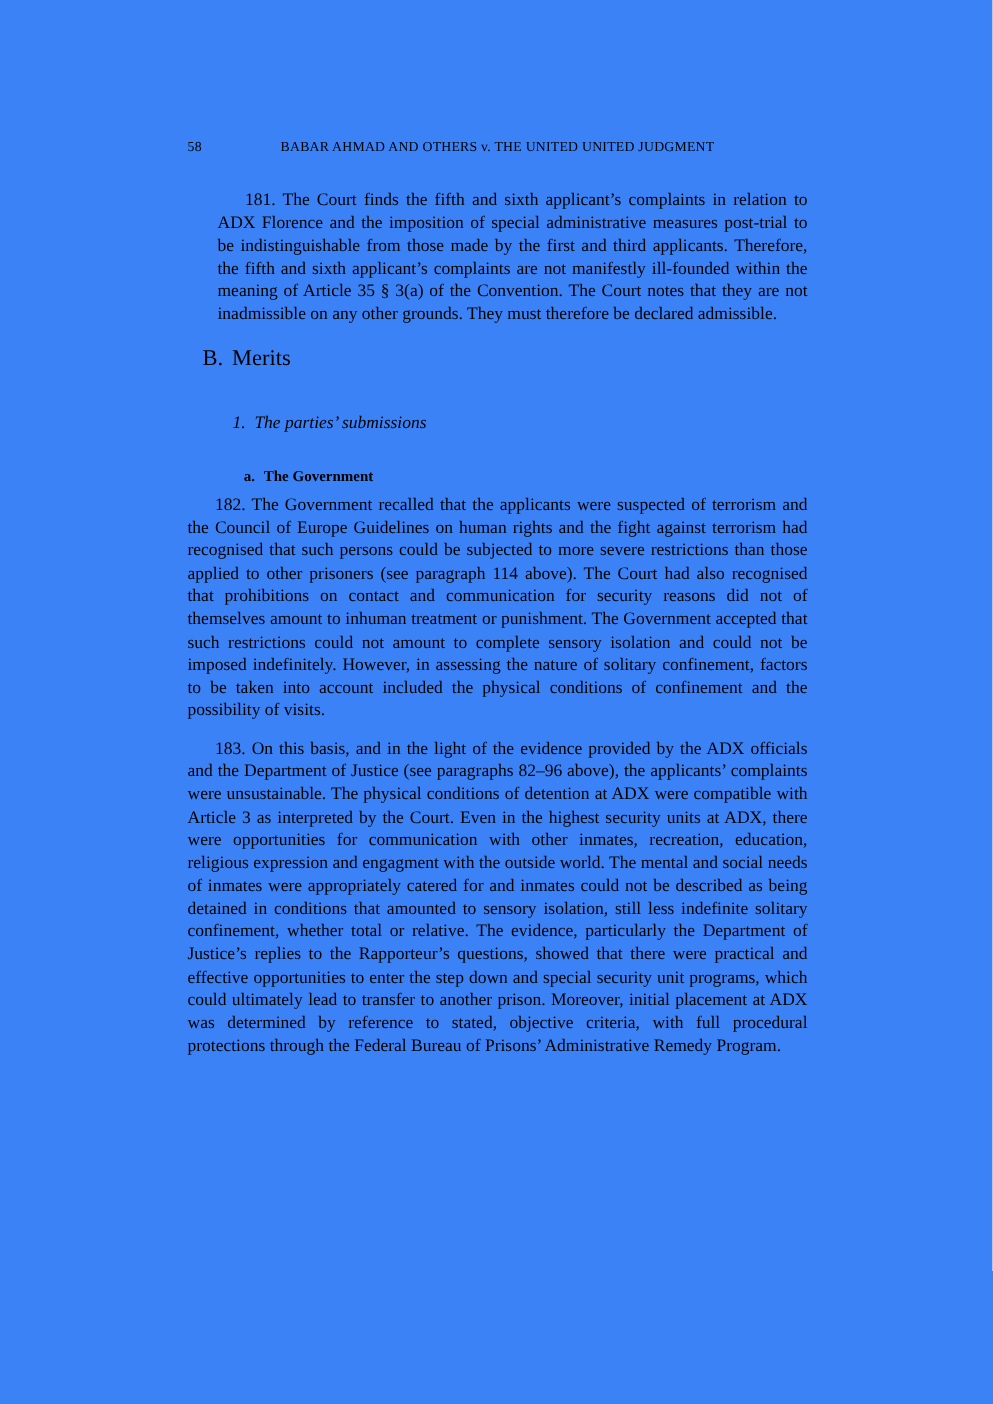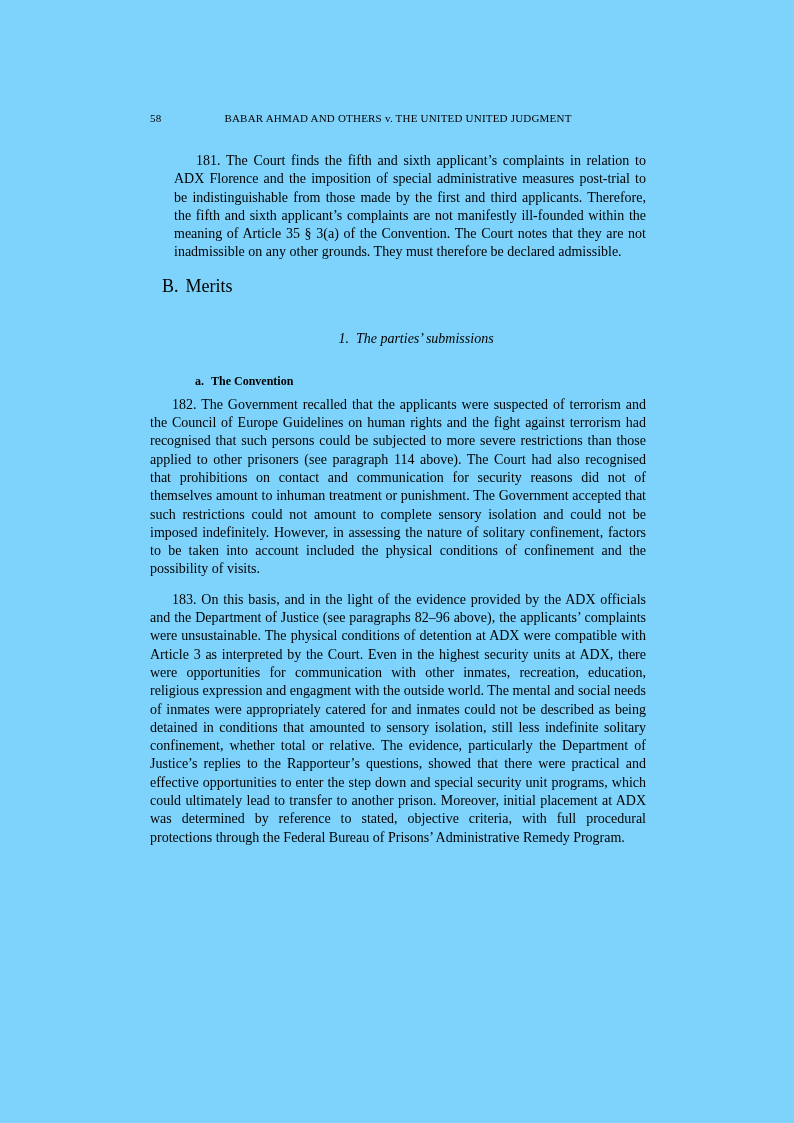--- a/index.html
+++ b/index.html
@@ -4,21 +4,21 @@
 <style>
   html, body {
     margin: 0;
     padding: 0;
     background: #ffffff;
   }
   .page {
     position: relative;
     width: 794px;
     height: 1123px;
-    background: #7dd3fc;
+    background: #3b82f6;
     overflow: hidden;
     font-family: "Liberation Serif", serif;
     color: #000000;
   }
   .content {
     position: absolute;
     left: 150px;
     top: 111px;
     width: 496px;
   }
@@ -53,21 +53,20 @@
     font-size: 18px;
     font-weight: normal;
     line-height: 18px;
   }
   .heading-1 {
     margin: 35px 0 0 36px;
     font-size: 14px;
     font-style: italic;
     font-weight: normal;
     line-height: 18px;
-    text-align: center;
   }
   .heading-a {
     margin: 26px 0 0 45px;
     font-size: 12px;
     font-weight: bold;
     line-height: 15px;
   }
   .heading-marker { margin-right: 7px; }
 </style>
 </head>
@@ -85,21 +84,21 @@
 
     <h2 class="heading-b">
       <span class="heading-marker">B.</span><span>Merits</span>
     </h2>
 
     <h3 class="heading-1">
       <span class="heading-marker">1.</span><span>The parties’ submissions</span>
     </h3>
 
     <h4 class="heading-a">
-      <span class="heading-marker">a.</span><span>The Convention</span>
+      <span class="heading-marker">a.</span><span>The Government</span>
     </h4>
 
     <p class="body-para" id="para-182">182. The Government recalled that the applicants were suspected of terrorism and the Council of Europe Guidelines on human rights and the fight against terrorism had recognised that such persons could be subjected to more severe restrictions than those applied to other prisoners (see paragraph 114 above). The Court had also recognised that prohibitions on contact and communication for security reasons did not of themselves amount to inhuman treatment or punishment. The Government accepted that such restrictions could not amount to complete sensory isolation and could not be imposed indefinitely. However, in assessing the nature of solitary confinement, factors to be taken into account included the physical conditions of confinement and the possibility of visits.</p>
 
     <p class="body-para" id="para-183">183. On this basis, and in the light of the evidence provided by the ADX officials and the Department of Justice (see paragraphs 82–96 above), the applicants’ complaints were unsustainable. The physical conditions of detention at ADX were compatible with Article 3 as interpreted by the Court. Even in the highest security units at ADX, there were opportunities for communication with other inmates, recreation, education, religious expression and engagment with the outside world. The mental and social needs of inmates were appropriately catered for and inmates could not be described as being detained in conditions that amounted to sensory isolation, still less indefinite solitary confinement, whether total or relative. The evidence, particularly the Department of Justice’s replies to the Rapporteur’s questions, showed that there were practical and effective opportunities to enter the step down and special security unit programs, which could ultimately lead to transfer to another prison. Moreover, initial placement at ADX was determined by reference to stated, objective criteria, with full procedural protections through the Federal Bureau of Prisons’ Administrative Remedy Program.</p>
 
   </div>
 </div>
 
 </body></html>

